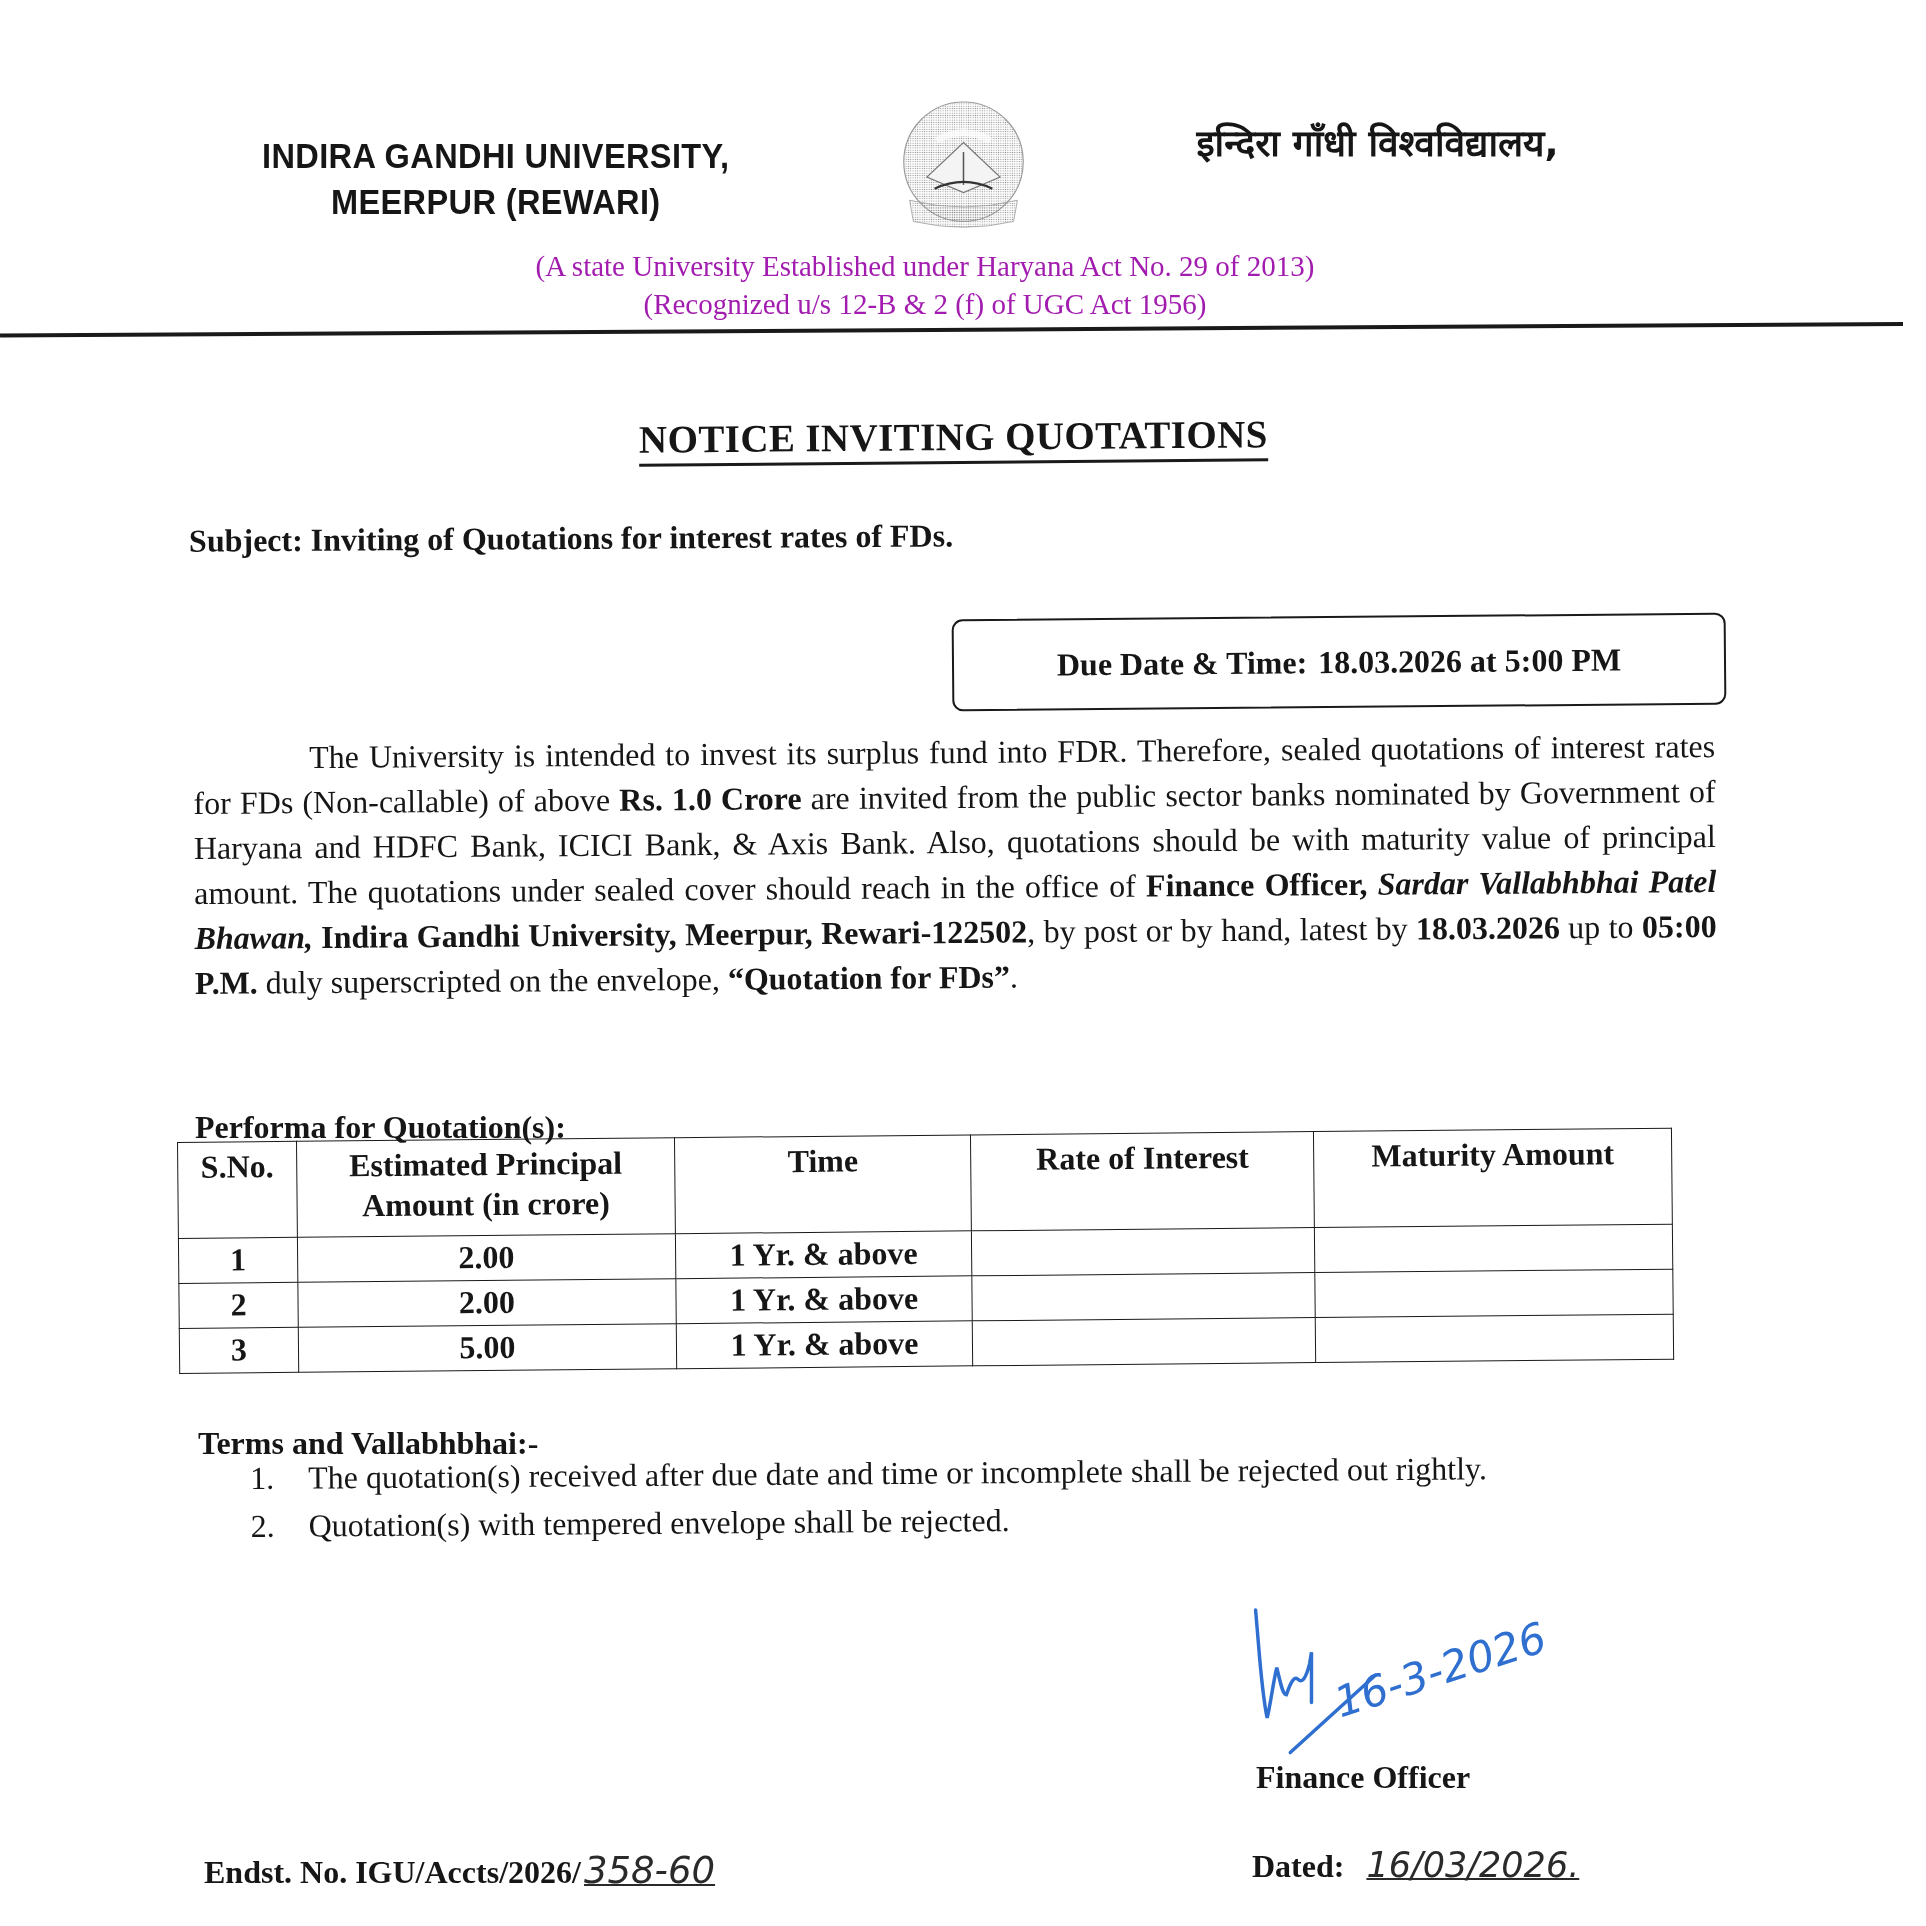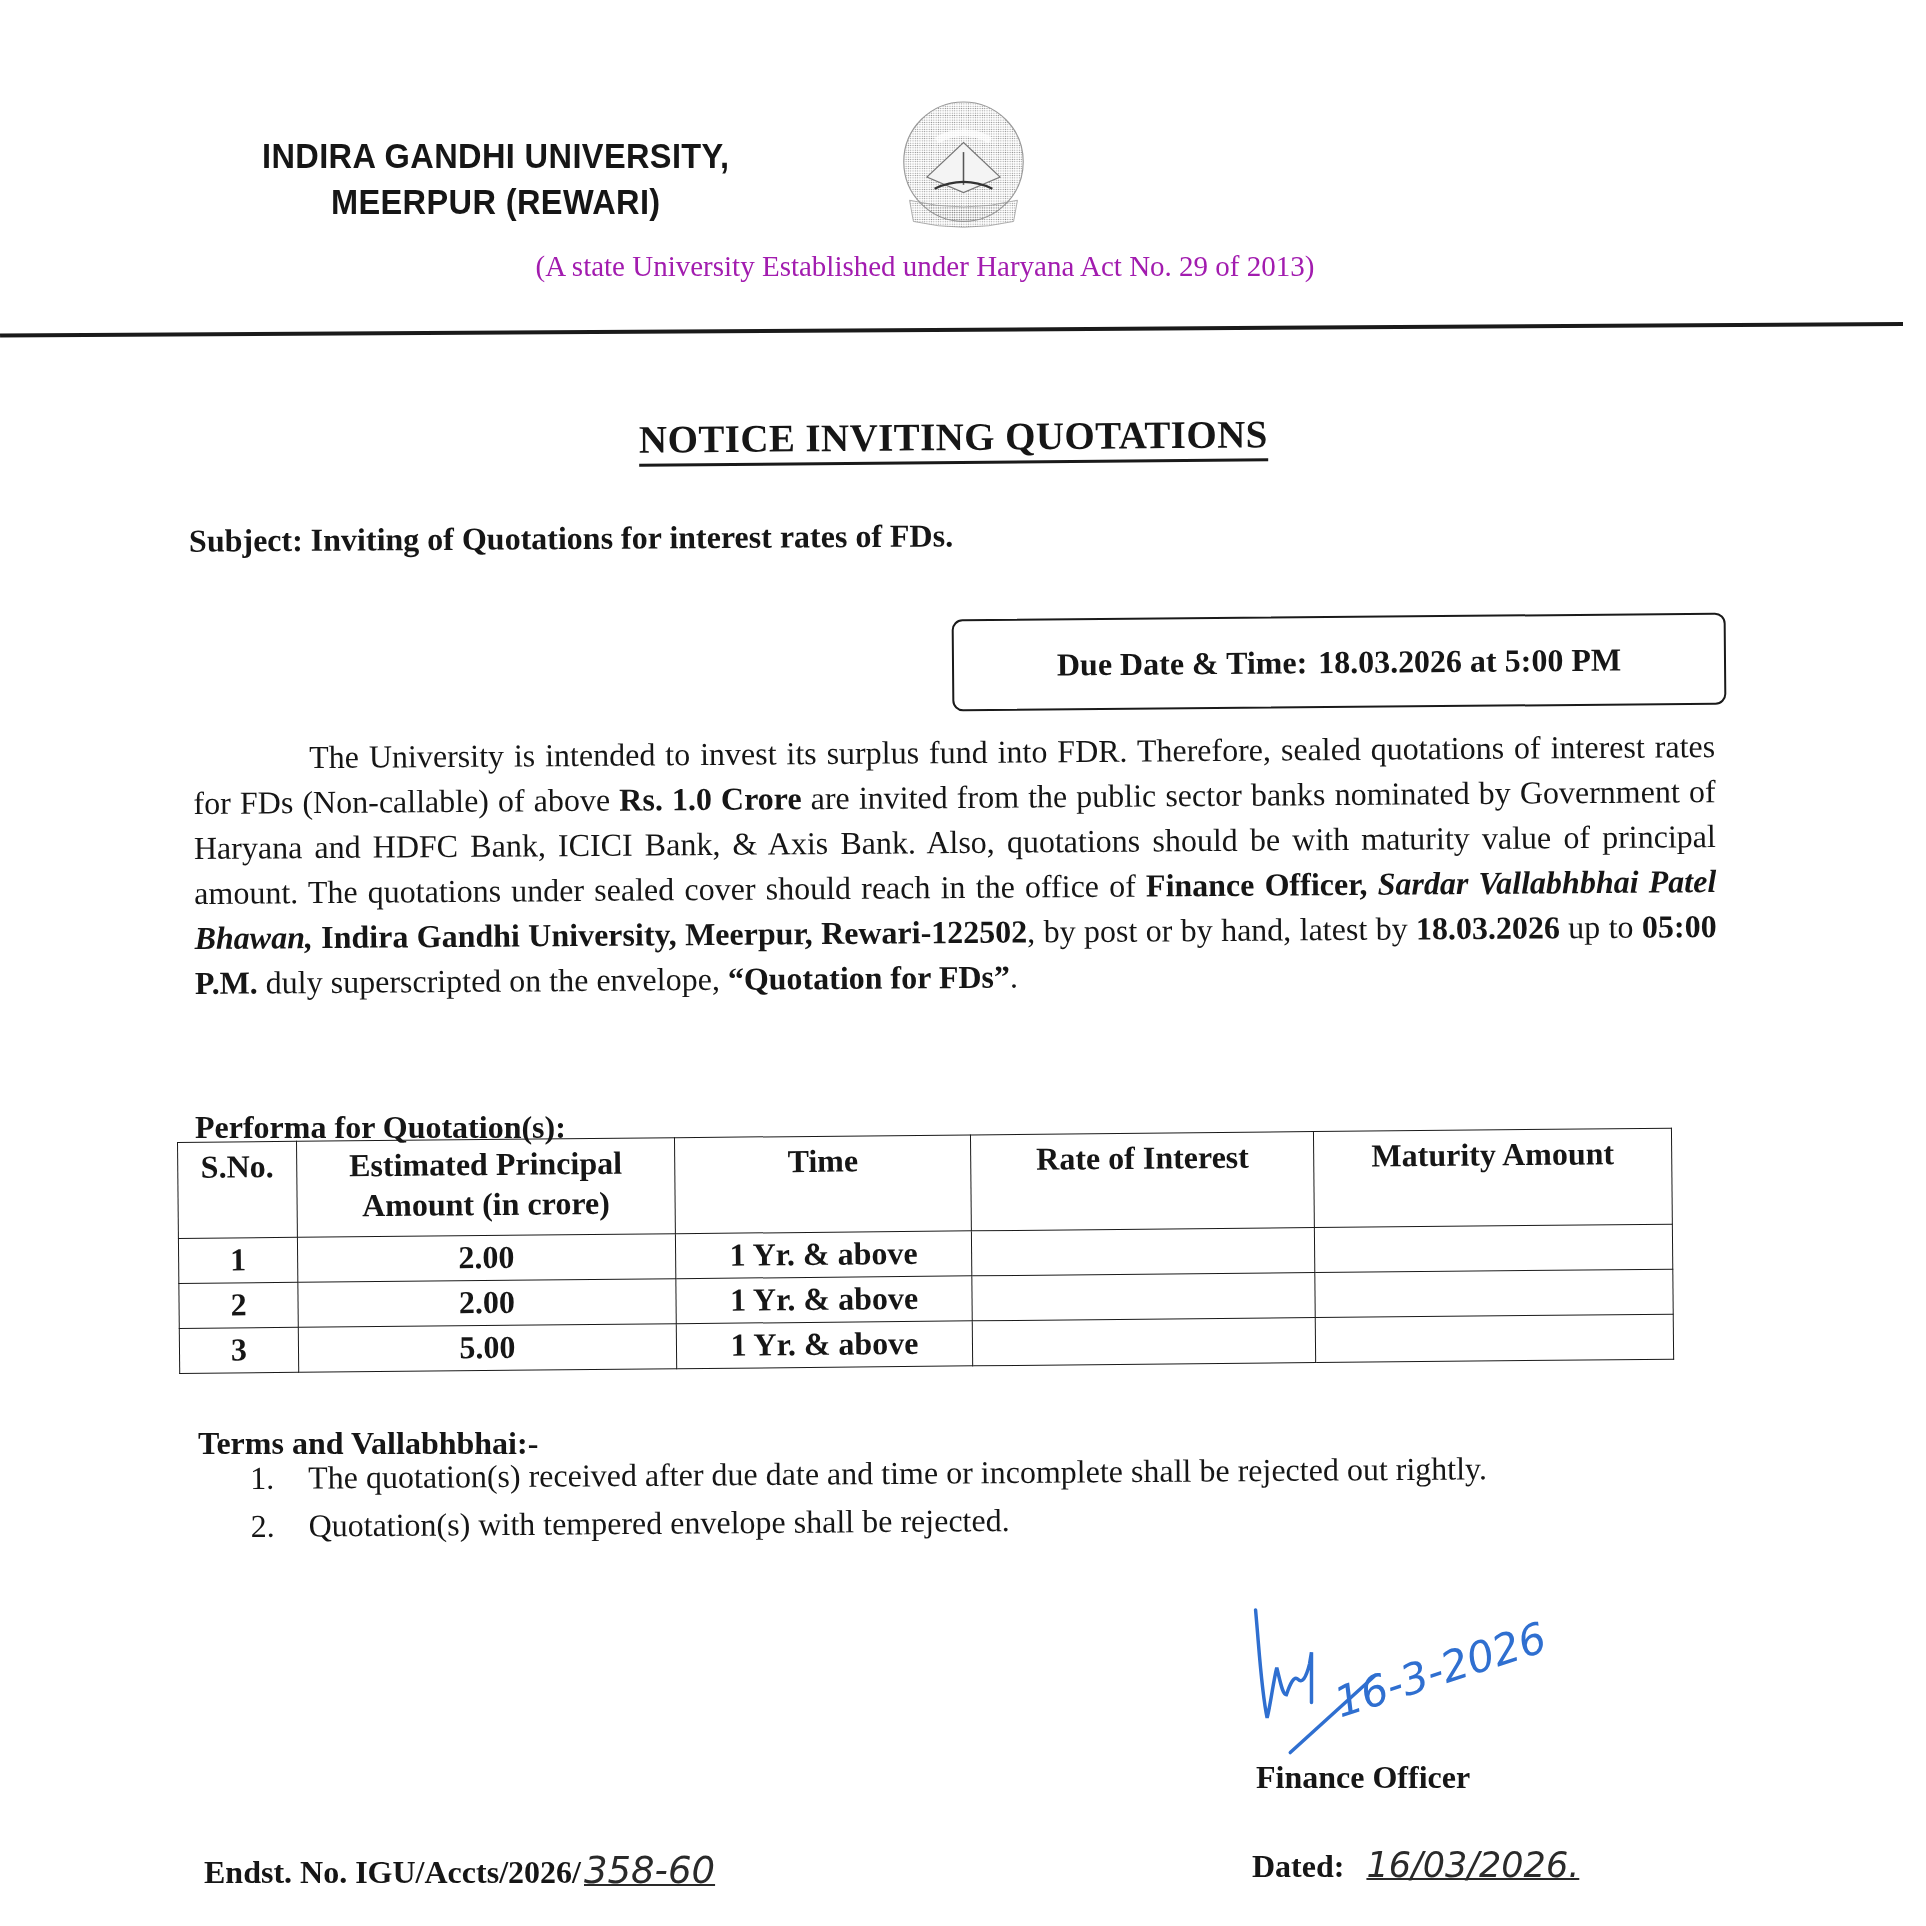--- a/index.html
+++ b/index.html
@@ -89,24 +89,26 @@
     <circle cx="170" cy="165" r="155" fill="url(#dots)" stroke="#9a9a9a" stroke-width="3"></circle>
     <path d="M100 110 Q170 70 240 110" fill="none" stroke="#ffffff" stroke-width="18" opacity="0.7"></path>
     <polygon points="170,115 265,205 170,245 75,205" fill="#f4f4f4" stroke="#777" stroke-width="3"></polygon>
     <line x1="170" y1="140" x2="170" y2="225" stroke="#555" stroke-width="4"></line>
     <path d="M95 235 Q170 200 245 235" fill="none" stroke="#333" stroke-width="6"></path>
     <path d="M30 265 Q170 300 310 265 L300 320 Q170 350 40 320 Z" fill="url(#dots)" stroke="#9a9a9a" stroke-width="2"></path>
   </svg>
 </div>
 
 <div class="abs hdr-hi">
+  <div>इन्दिरा गाँधी विश्वविद्यालय,</div>
 </div>
 
 <div class="abs hdr-sub">
   <div>(A state University Established under Haryana Act No. 29 of 2013)</div>
+  <div>(Recognized u/s 12-B &amp; 2 (f) of UGC Act 1956)</div>
 </div>
 
 <div class="abs hdr-rule"></div>
 
 <div class="abs title">NOTICE INVITING QUOTATIONS</div>
 <div class="abs subject">Subject: Inviting of Quotations for interest rates of FDs.</div>
 
 <div class="abs due-box">
   <span>Due Date &amp; Time:</span>
   <span>18.03.2026 at 5:00 PM</span>

